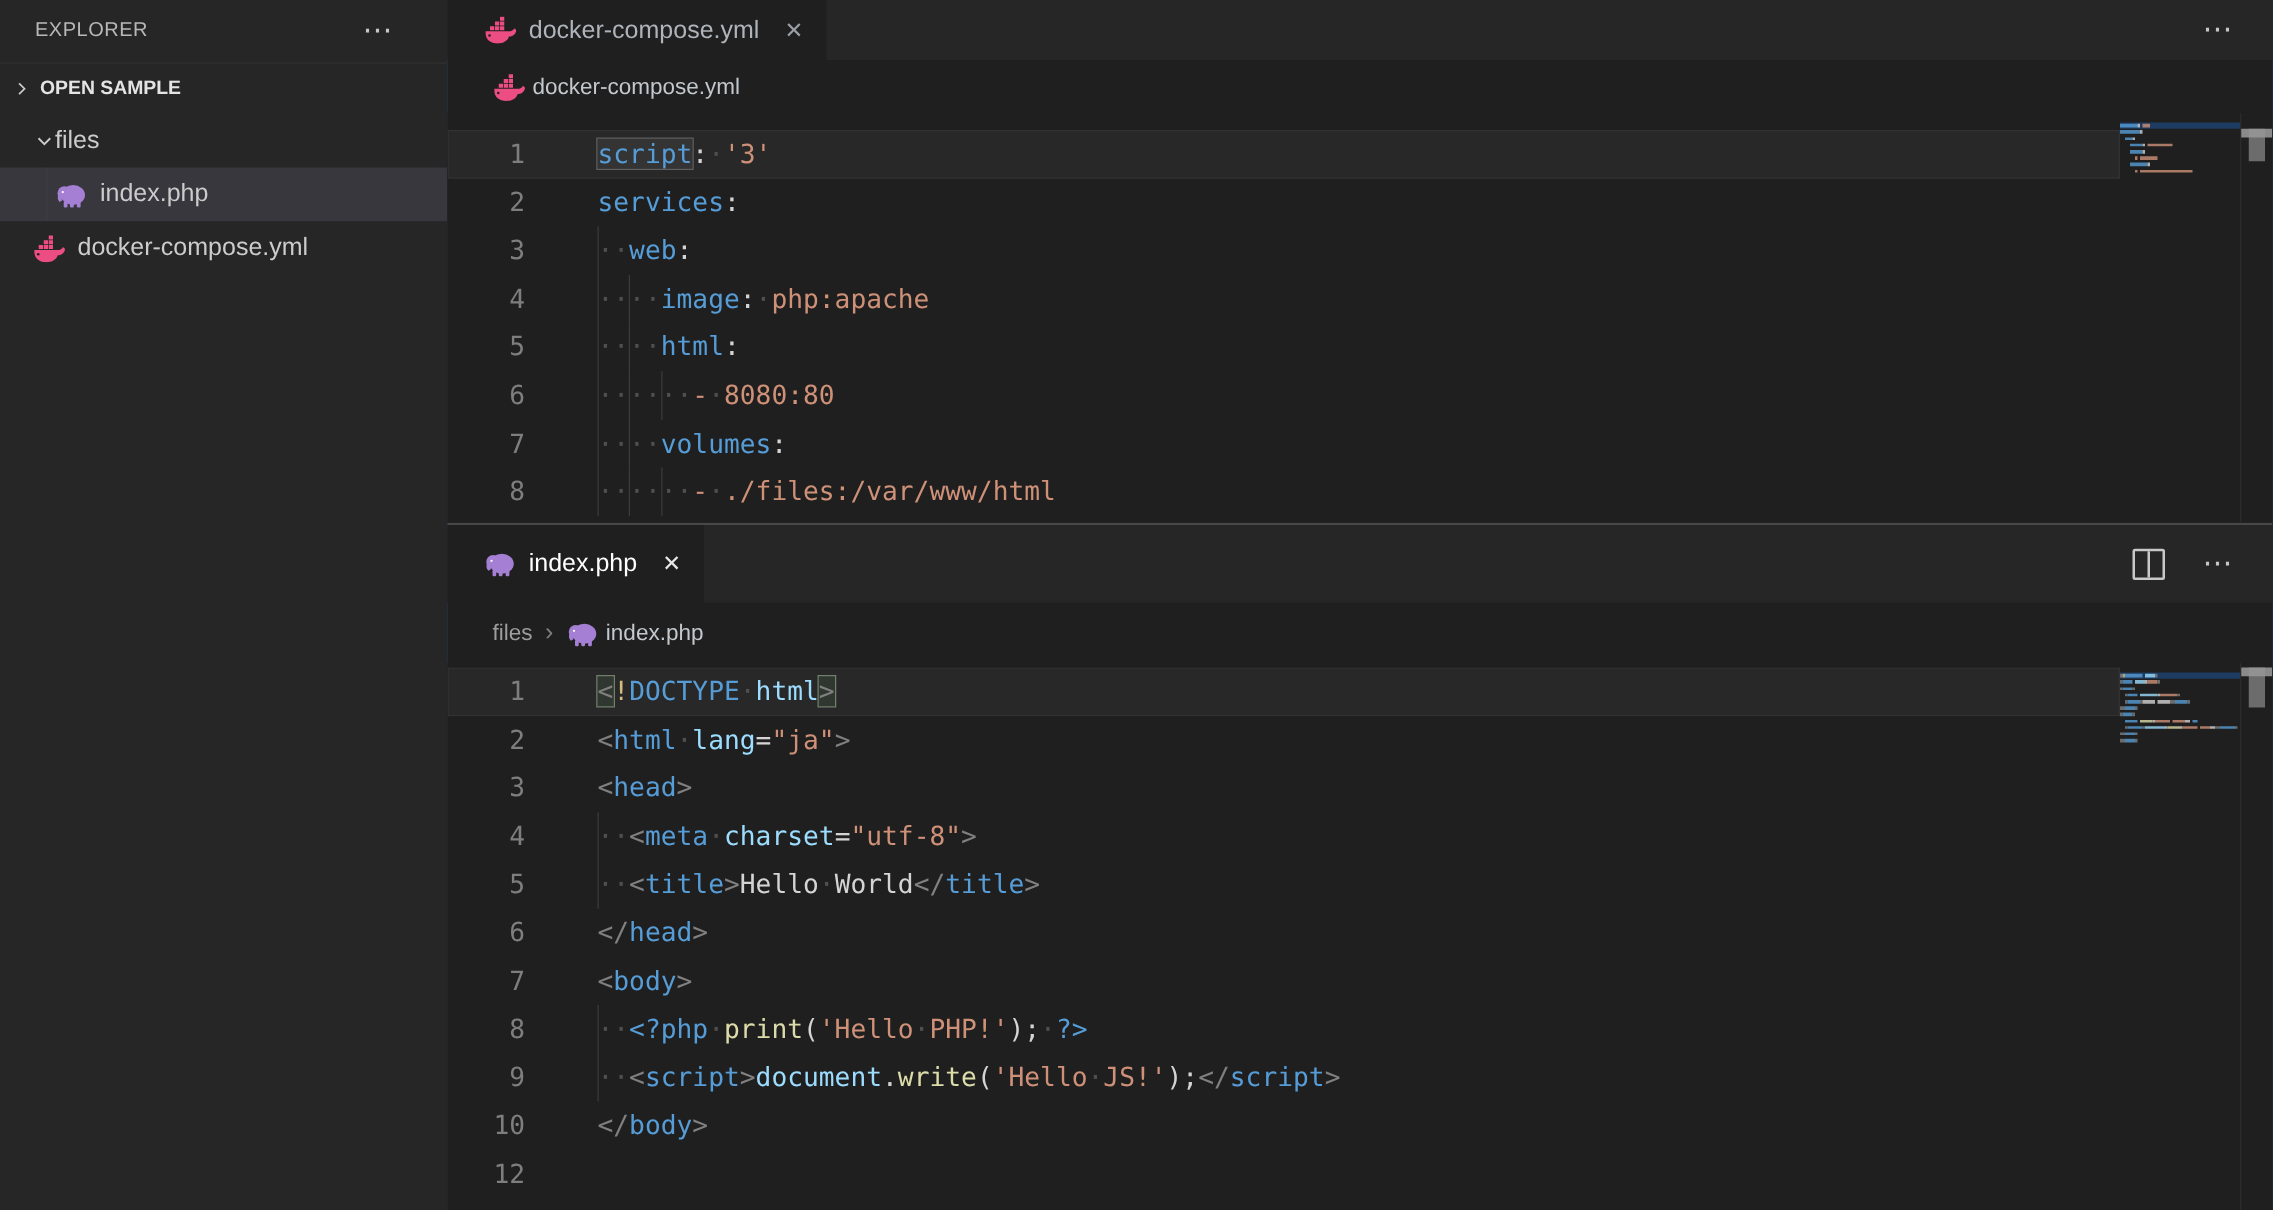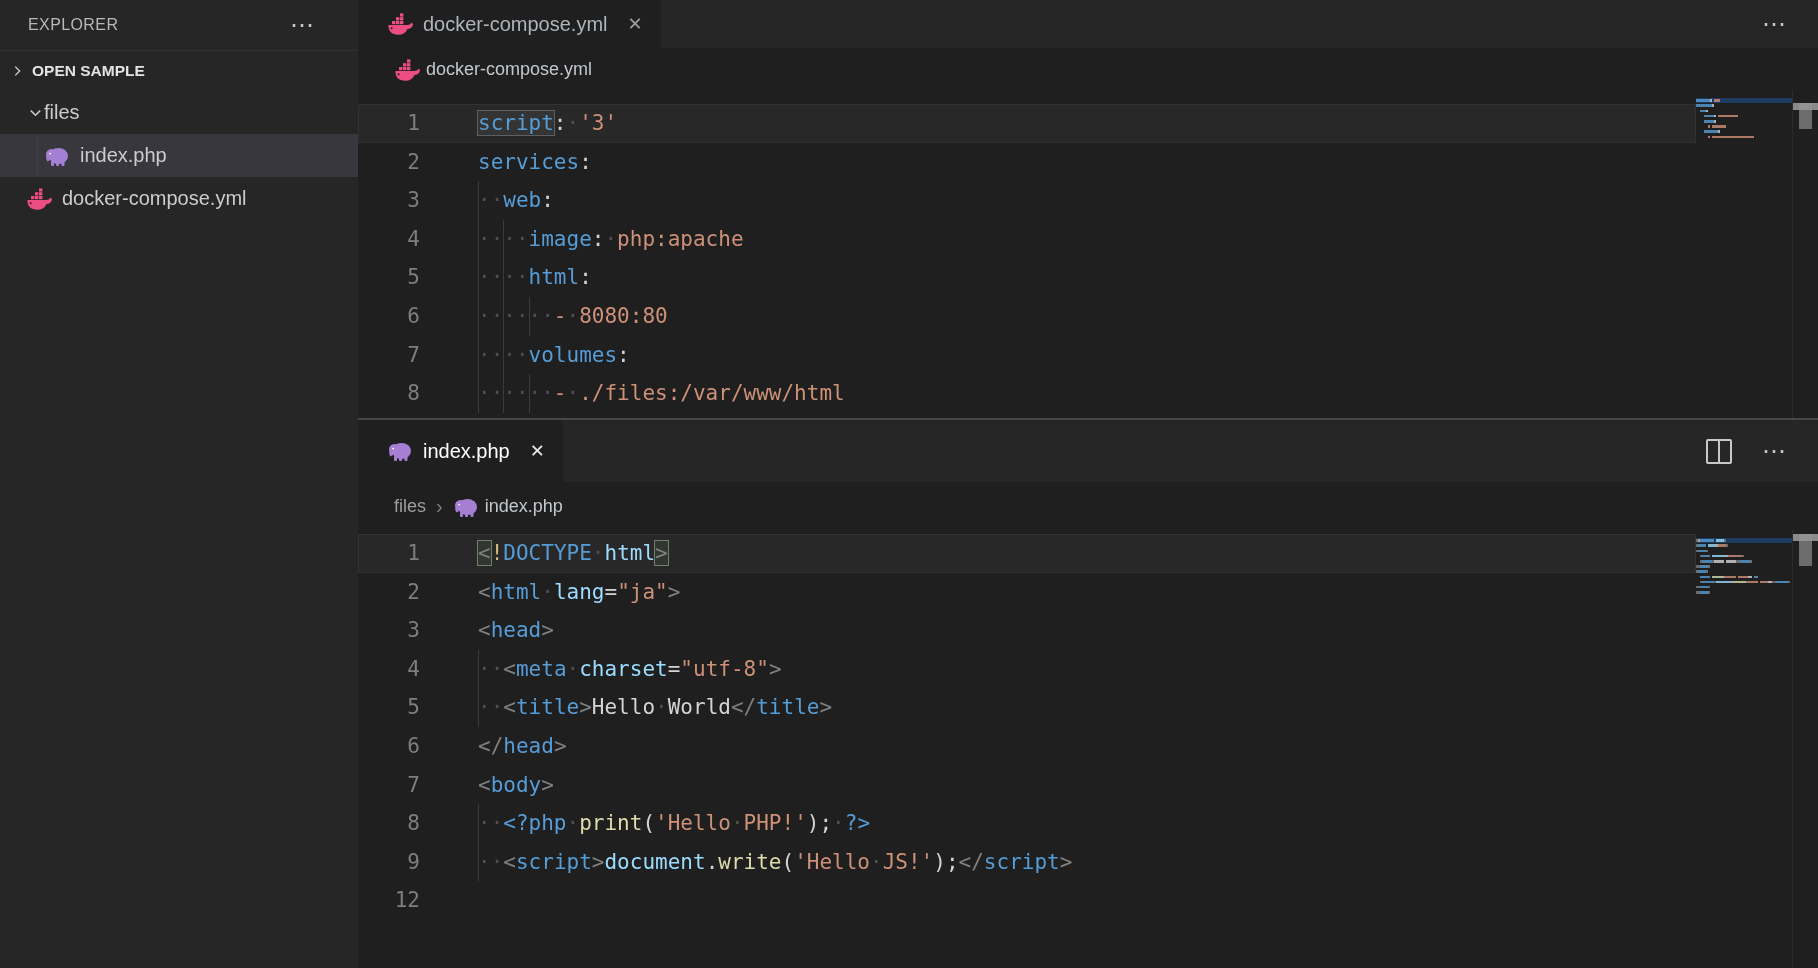--- a/index.html
+++ b/index.html
@@ -280,20 +280,21 @@
         <div class="code-lines gb" id="code1">
             <div class="code-line current"><span class="lnum">1</span><span class="ltext"><span class="hl-bracket" style="color: rgb(128, 128, 128);">&lt;</span><span style="color: rgb(215, 186, 125);">!</span><span style="color: rgb(86, 156, 214);">DOCTYPE</span><span style="color: rgb(79, 79, 79);">·</span><span style="color: rgb(156, 220, 254);">html</span><span class="hl-bracket" style="color: rgb(128, 128, 128);">&gt;</span></span></div>
             <div class="code-line"><span class="lnum">2</span><span class="ltext"><span style="color: rgb(128, 128, 128);">&lt;</span><span style="color: rgb(86, 156, 214);">html</span><span style="color: rgb(79, 79, 79);">·</span><span style="color: rgb(156, 220, 254);">lang</span><span style="color: rgb(212, 212, 212);">=</span><span style="color: rgb(206, 145, 120);">"ja"</span><span style="color: rgb(128, 128, 128);">&gt;</span></span></div>
             <div class="code-line"><span class="lnum">3</span><span class="ltext"><span style="color: rgb(128, 128, 128);">&lt;</span><span style="color: rgb(86, 156, 214);">head</span><span style="color: rgb(128, 128, 128);">&gt;</span></span></div>
             <div class="code-line"><span class="lnum">4</span><span class="guide" style="left: 120px;"></span><span class="ltext"><span style="color: rgb(79, 79, 79);">··</span><span style="color: rgb(128, 128, 128);">&lt;</span><span style="color: rgb(86, 156, 214);">meta</span><span style="color: rgb(79, 79, 79);">·</span><span style="color: rgb(156, 220, 254);">charset</span><span style="color: rgb(212, 212, 212);">=</span><span style="color: rgb(206, 145, 120);">"utf-8"</span><span style="color: rgb(128, 128, 128);">&gt;</span></span></div>
             <div class="code-line"><span class="lnum">5</span><span class="guide" style="left: 120px;"></span><span class="ltext"><span style="color: rgb(79, 79, 79);">··</span><span style="color: rgb(128, 128, 128);">&lt;</span><span style="color: rgb(86, 156, 214);">title</span><span style="color: rgb(128, 128, 128);">&gt;</span><span style="color: rgb(212, 212, 212);">Hello</span><span style="color: rgb(79, 79, 79);">·</span><span style="color: rgb(212, 212, 212);">World</span><span style="color: rgb(128, 128, 128);">&lt;/</span><span style="color: rgb(86, 156, 214);">title</span><span style="color: rgb(128, 128, 128);">&gt;</span></span></div>
             <div class="code-line"><span class="lnum">6</span><span class="ltext"><span style="color: rgb(128, 128, 128);">&lt;/</span><span style="color: rgb(86, 156, 214);">head</span><span style="color: rgb(128, 128, 128);">&gt;</span></span></div>
             <div class="code-line"><span class="lnum">7</span><span class="ltext"><span style="color: rgb(128, 128, 128);">&lt;</span><span style="color: rgb(86, 156, 214);">body</span><span style="color: rgb(128, 128, 128);">&gt;</span></span></div>
             <div class="code-line"><span class="lnum">8</span><span class="guide" style="left: 120px;"></span><span class="ltext"><span style="color: rgb(79, 79, 79);">··</span><span style="color: rgb(86, 156, 214);">&lt;?php</span><span style="color: rgb(79, 79, 79);">·</span><span style="color: rgb(220, 220, 170);">print</span><span style="color: rgb(212, 212, 212);">(</span><span style="color: rgb(206, 145, 120);">'Hello</span><span style="color: rgb(79, 79, 79);">·</span><span style="color: rgb(206, 145, 120);">PHP!'</span><span style="color: rgb(212, 212, 212);">);</span><span style="color: rgb(79, 79, 79);">·</span><span style="color: rgb(86, 156, 214);">?&gt;</span></span></div>
             <div class="code-line"><span class="lnum">9</span><span class="guide" style="left: 120px;"></span><span class="ltext"><span style="color: rgb(79, 79, 79);">··</span><span style="color: rgb(128, 128, 128);">&lt;</span><span style="color: rgb(86, 156, 214);">script</span><span style="color: rgb(128, 128, 128);">&gt;</span><span style="color: rgb(156, 220, 254);">document</span><span style="color: rgb(212, 212, 212);">.</span><span style="color: rgb(220, 220, 170);">write</span><span style="color: rgb(212, 212, 212);">(</span><span style="color: rgb(206, 145, 120);">'Hello</span><span style="color: rgb(79, 79, 79);">·</span><span style="color: rgb(206, 145, 120);">JS!'</span><span style="color: rgb(212, 212, 212);">);</span><span style="color: rgb(128, 128, 128);">&lt;/</span><span style="color: rgb(86, 156, 214);">script</span><span style="color: rgb(128, 128, 128);">&gt;</span></span></div>
+            <div class="code-line"><span class="lnum">10</span><span class="ltext"><span style="color: rgb(128, 128, 128);">&lt;/</span><span style="color: rgb(86, 156, 214);">body</span><span style="color: rgb(128, 128, 128);">&gt;</span></span></div>
             <div class="code-line"><span class="lnum">12</span><span class="ltext"></span></div>
           </div>
         <div class="minimap" id="mm1">
             <div class="mm-row">
               <div class="mm-full"></div>
               <div class="mm-bar" style="left: 0px; width: 2px; background: rgb(128, 128, 128);"></div>
               <div class="mm-bar" style="left: 2px; width: 2px; background: rgb(215, 186, 125);"></div>
               <div class="mm-bar" style="left: 4px; width: 14px; background: rgb(86, 156, 214);"></div>
               <div class="mm-bar" style="left: 20px; width: 8px; background: rgb(156, 220, 254);"></div>
               <div class="mm-bar" style="left: 28px; width: 2px; background: rgb(128, 128, 128);"></div>

